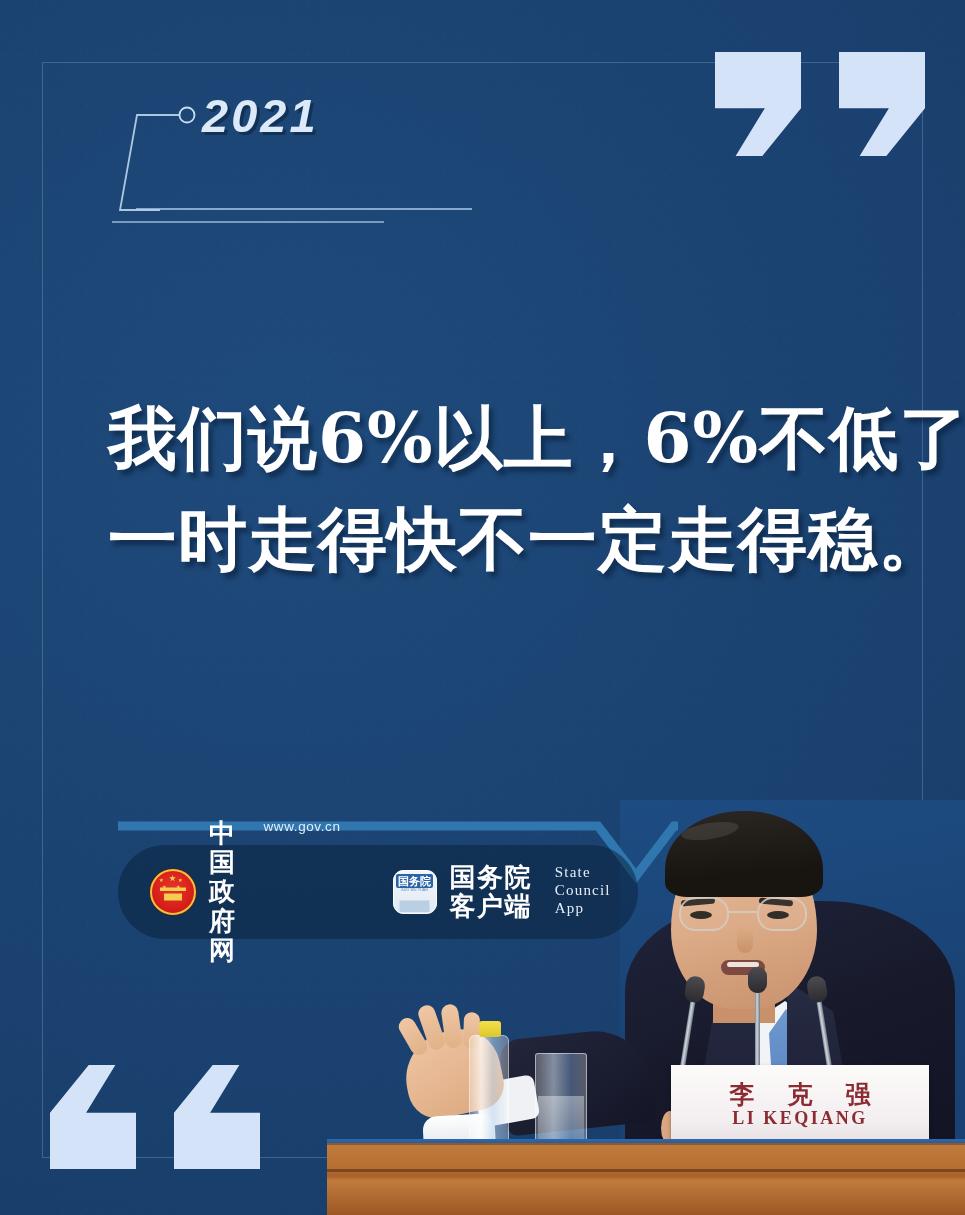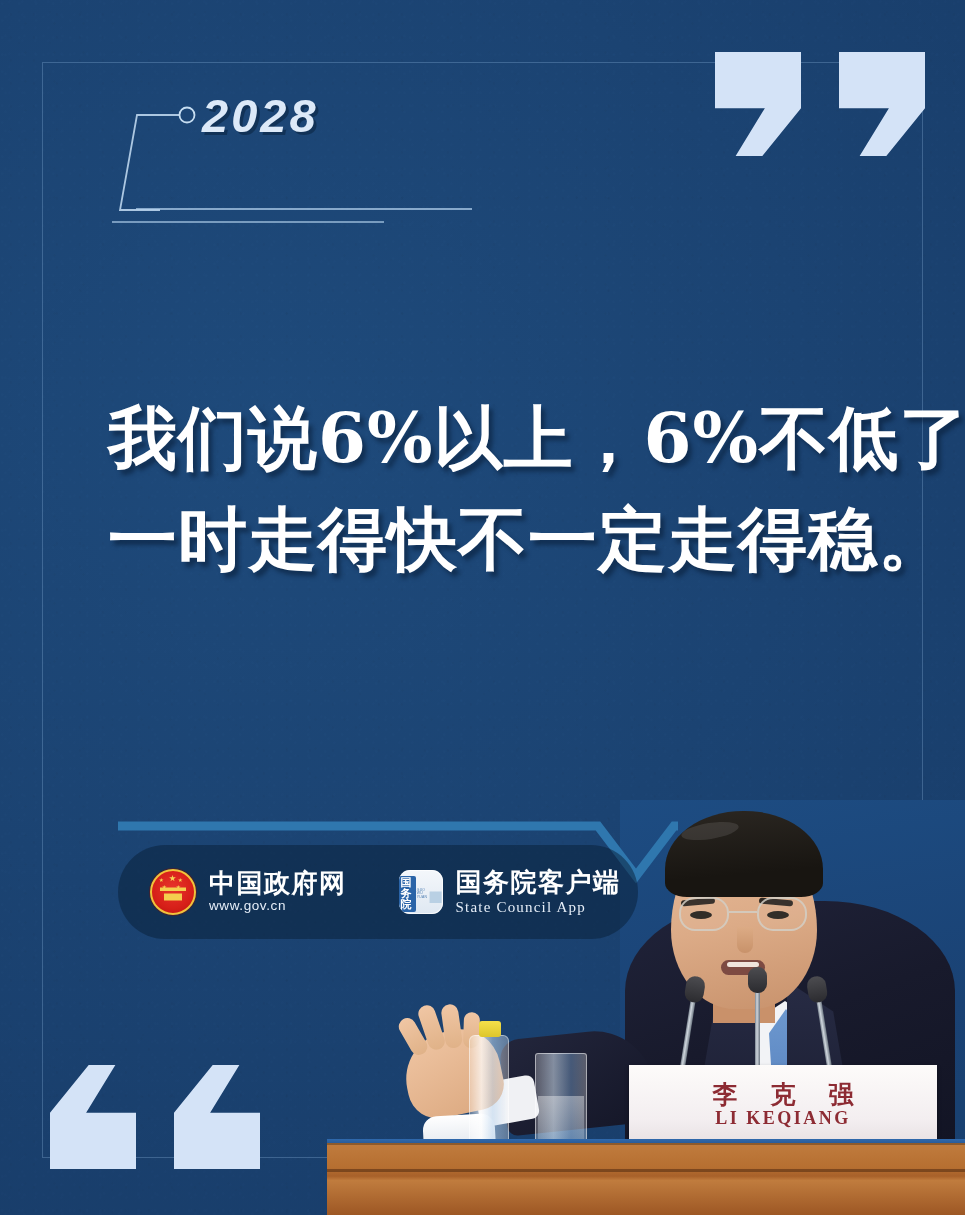--- a/index.html
+++ b/index.html
@@ -141,21 +141,21 @@
     left:118px; top:845px;
     width:520px; height:94px;
     border-radius:47px;
     background:rgba(9,32,58,.52);
     display:flex; align-items:center;
     padding-left:32px;
     gap:52px;
     z-index:7;
   }
   .logo-unit{ display:flex; align-items:center; gap:13px; }
-  .logo-text{ display:flex; flex-direction:column; }
+  .logo-text{ display:flex; }
   .logo-cn{
     color:#ffffff; font-size:26px; font-weight:700; letter-spacing:1.5px;
     line-height:1.12;
   }
   .logo-en{
     color:#e6eef8; font-size:13.5px; letter-spacing:.6px; line-height:1.2;
     font-family:"Liberation Sans","DejaVu Sans",sans-serif;
   }
   .logo-en.serif{
     font-family:"Liberation Serif","DejaVu Serif",serif;
@@ -195,21 +195,21 @@
   .emblem .stars i.s1{ left:0px;  top:2px; }
   .emblem .stars i.s2{ left:3px;  top:9px; }
   .emblem .stars i.s3{ left:19px; top:2px; }
   .emblem .stars i.s4{ left:17px; top:9px; }
 
   
   .app-icon{
     width:44px; height:44px; border-radius:11px;
     background:linear-gradient(#f4f7fb 0%, #dfe8f2 100%);
     flex:0 0 auto;
-    display:flex; flex-direction:row; align-items:center;
+    display:flex; flex-direction:column; align-items:center;
     padding-top:4px; gap:1px;
     overflow:hidden;
     box-shadow:inset 0 0 0 1px rgba(255,255,255,.7);
   }
   .app-icon .ai-cn{
     font-size:11px; font-weight:700; color:#1c4f93; letter-spacing:0;
     line-height:1;
     background:#2a64a8; color:#fff;
     padding:1.5px 2px; border-radius:2px;
   }
@@ -374,22 +374,22 @@
     content:""; position:absolute; left:-7px; top:-20px;
     width:19px; height:26px; border-radius:9px;
     background:linear-gradient(#4c4c50,#2b2b2f);
   }
   .mic.m1{ right:285px; transform:rotate(9deg); }
   .mic.m2{ right:205px; transform:rotate(0deg); height:112px; }
   .mic.m3{ right:128px; transform:rotate(-9deg); }
 
   
   .nameplate{
-    position:absolute; right:28px; bottom:72px;
-    width:308px; height:78px;
+    position:absolute; right:36px; bottom:72px;
+    width:258px; height:78px;
     background:linear-gradient(#fdfbfa,#f3eef0 70%,#e8e1e3);
     box-shadow:0 2px 4px rgba(0,0,0,.35);
     display:flex; flex-direction:column; align-items:center; justify-content:center;
     gap:1px;
   }
   .np-cn{
     color:#8d2b33; font-size:25px; font-weight:700; letter-spacing:13px;
     text-indent:13px; line-height:1.1;
   }
   .np-en{
@@ -473,21 +473,21 @@
     <span class="qglyph"></span>
   </div>
 
   <div class="header">
     <div class="bracket">
       <svg width="92" height="120" viewBox="0 0 92 120" fill="none">
         <path d="M61 17 H19 L2 112 H42" stroke="rgba(198,222,244,.85)" stroke-width="1.8" fill="none"></path>
         <circle cx="69" cy="17" r="7.5" stroke="rgba(208,230,248,.95)" stroke-width="1.8" fill="none"></circle>
       </svg>
     </div>
-    <div class="year">2028</div>
+    <div class="year">2021</div>
     <div class="rule-long"></div>
     <div class="rule-short"></div>
   </div>
 
   <div class="quote">
     <span class="ln">我们说6%以上，6%不低了。</span>
     <span class="ln">一时走得快不一定走得稳。</span>
   </div>
 
   <div class="divider">

